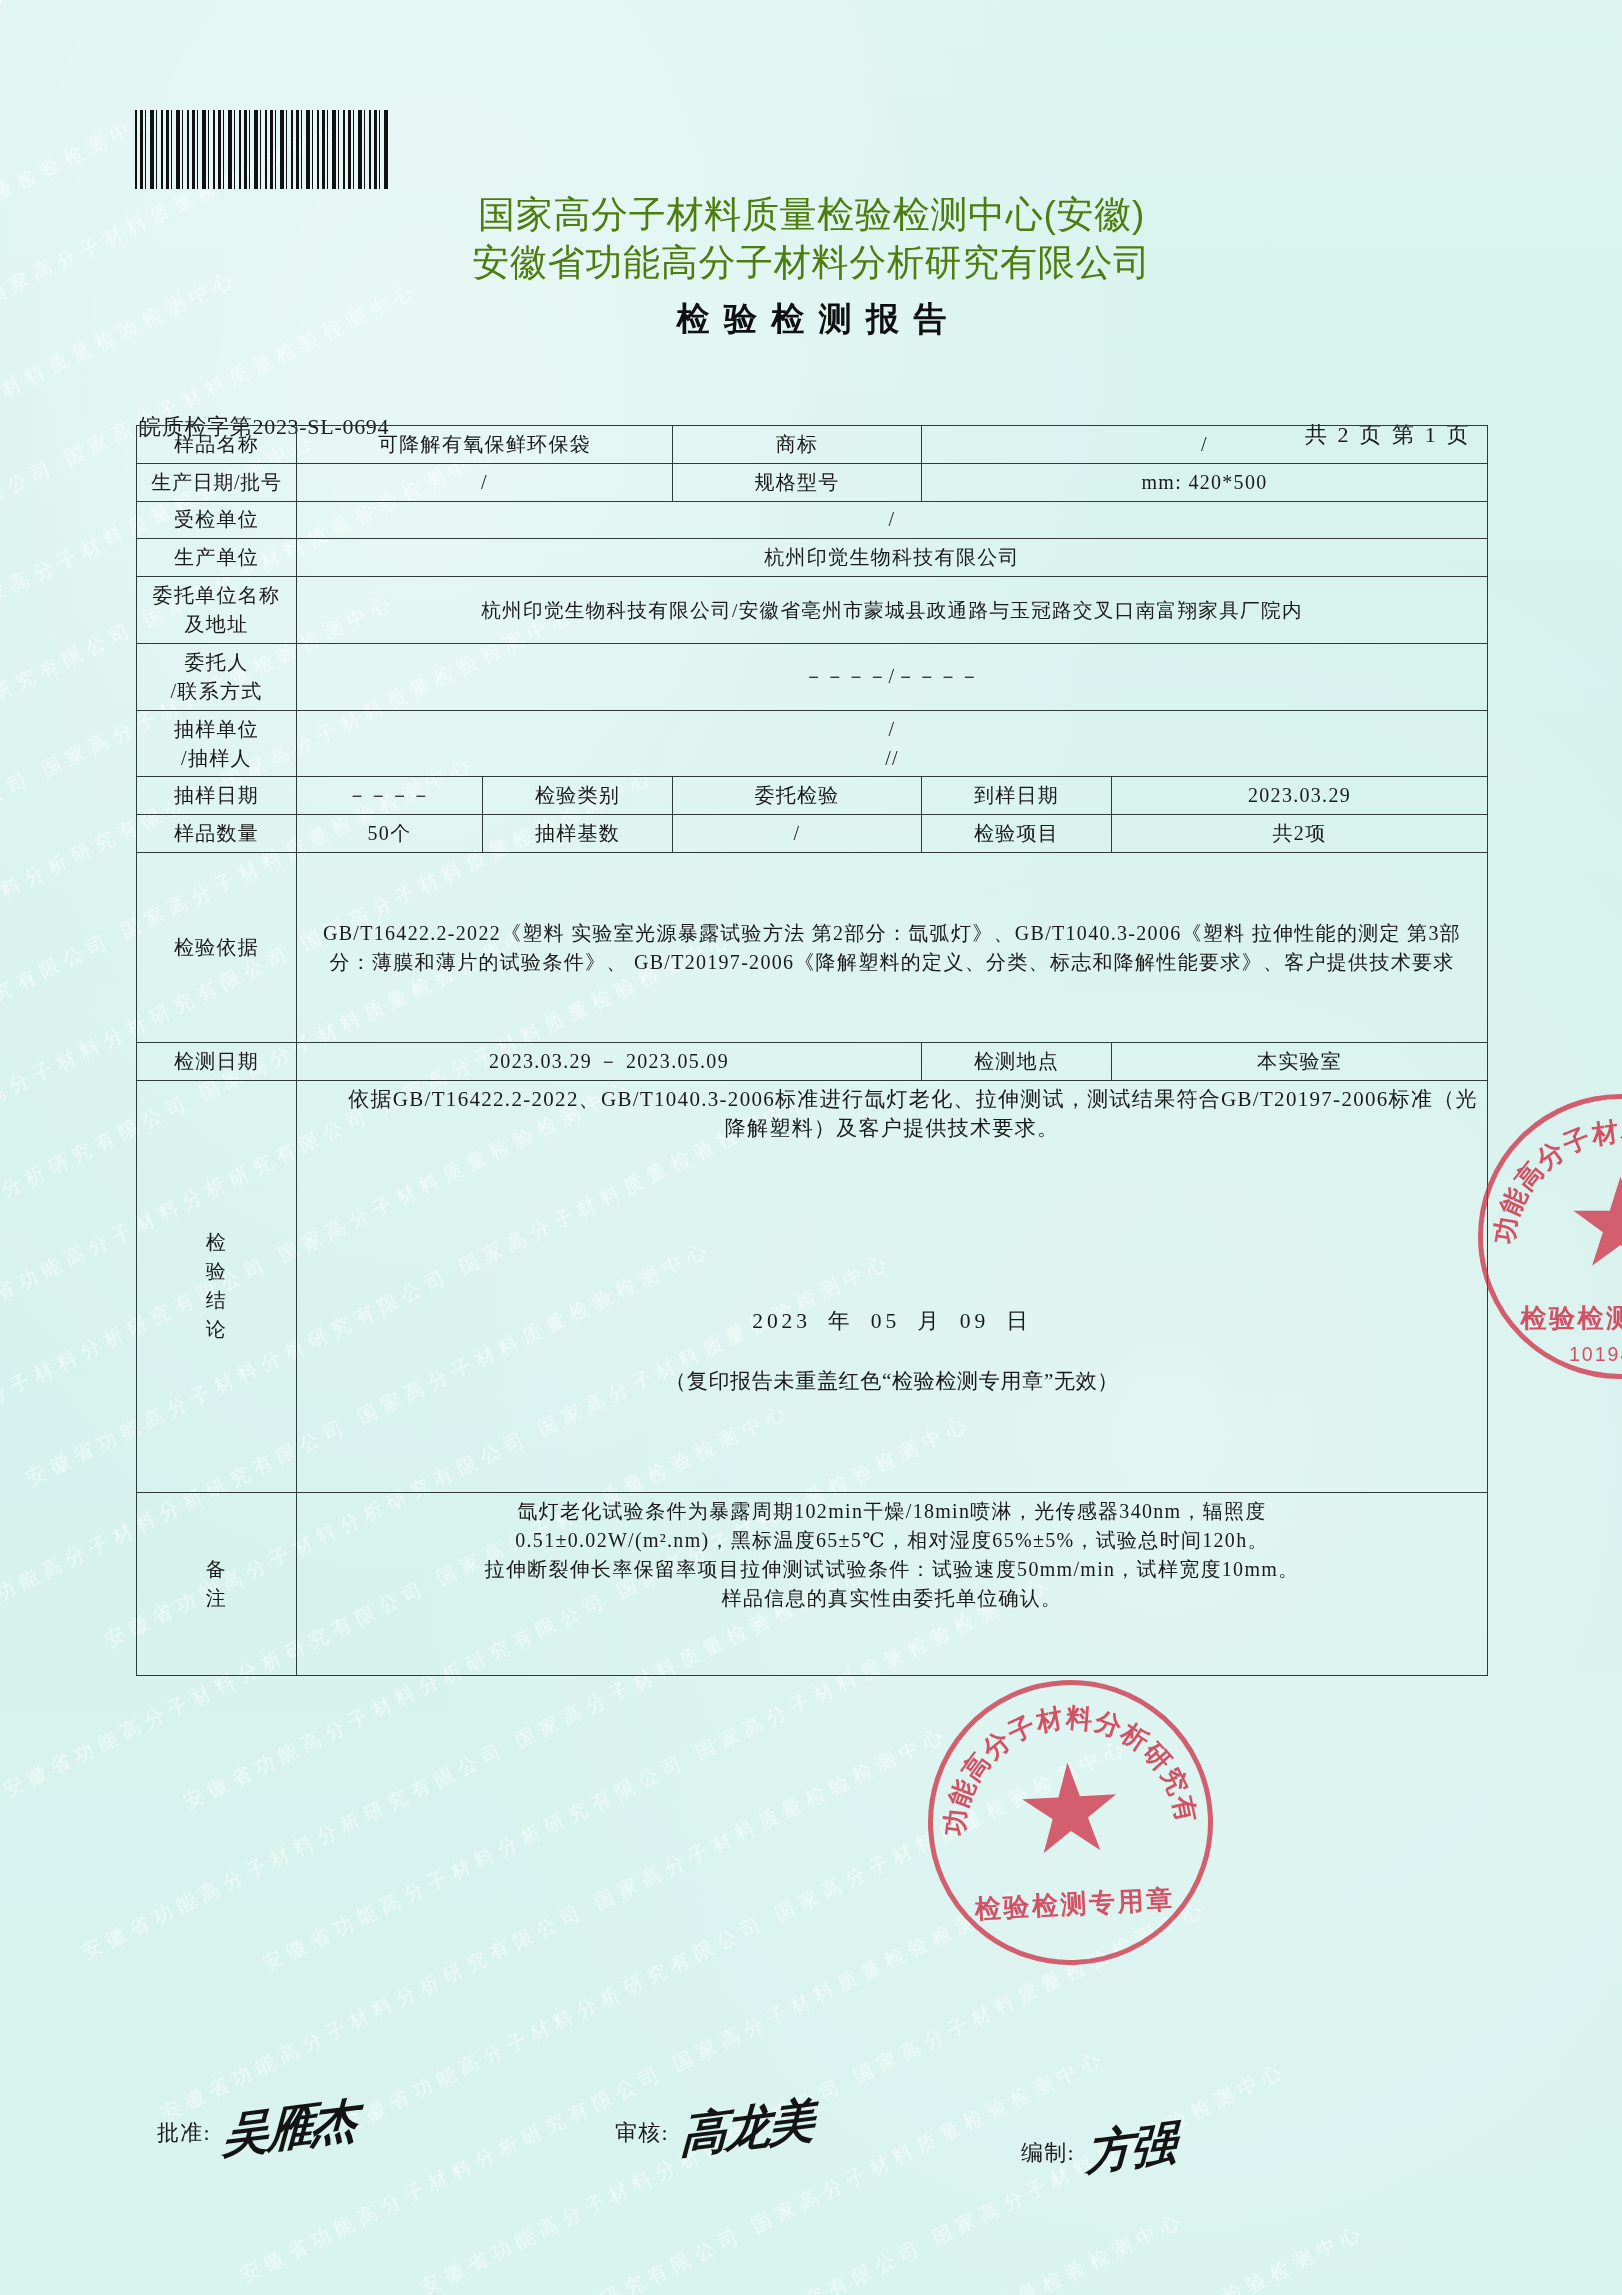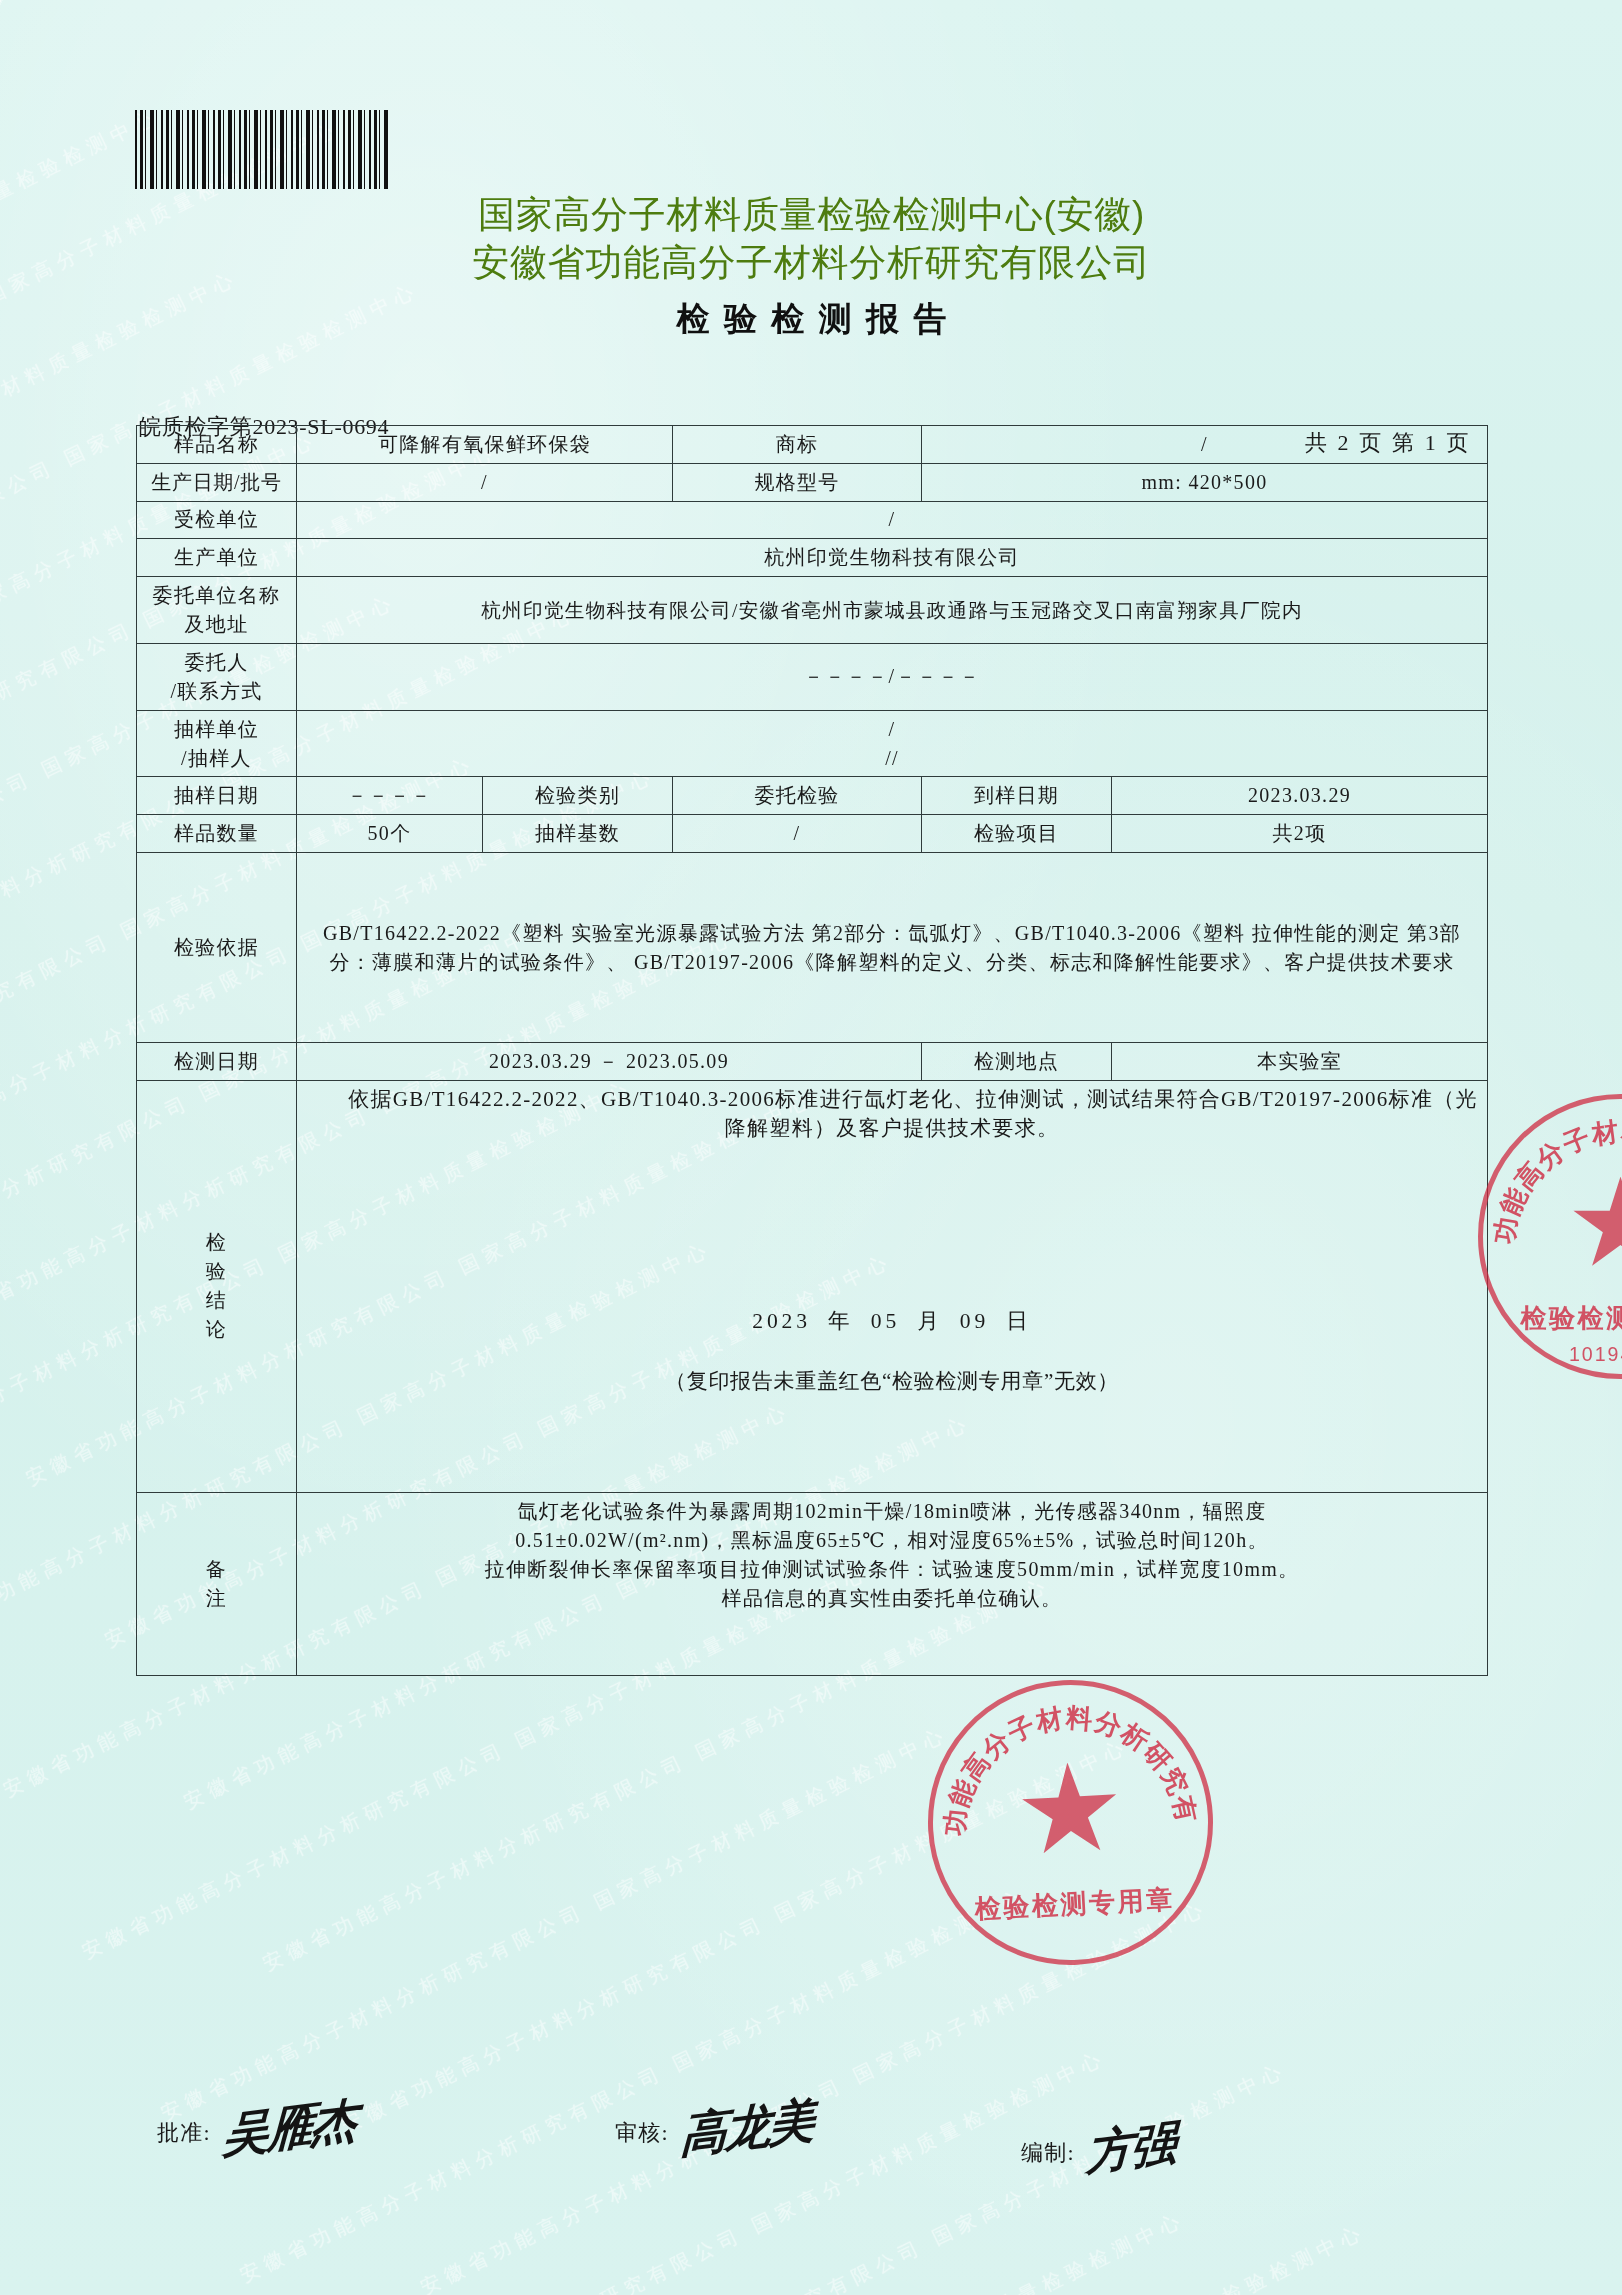--- a/index.html
+++ b/index.html
@@ -61,21 +61,21 @@
     font-family:"Liberation Sans","DejaVu Sans",sans-serif;
     font-weight:bold; font-size:33px; line-height:63px; letter-spacing:14.4px;
     padding-left:14.4px;
     color:#101010;
   }
 
   
   .meta{ position:absolute; top:380px; left:139px; right:139px; height:34px;
          font-size:22px;margin-top:32px; }
   .meta .left{ position:absolute; left:0; top:0; letter-spacing:0.7px;}
-  .meta .right{ position:absolute; right:13px; top:16px; letter-spacing:2.6px;}
+  .meta .right{ position:absolute; right:13px; top:8px; letter-spacing:2.6px;}
 
   
   table.rpt{
     position:absolute; left:136px; top:425px; width:1351px;
     border-collapse:collapse;
     table-layout:fixed;
     font-size:20px;
   }
   table.rpt td{
     border:1.3px solid #2f3b3b;

